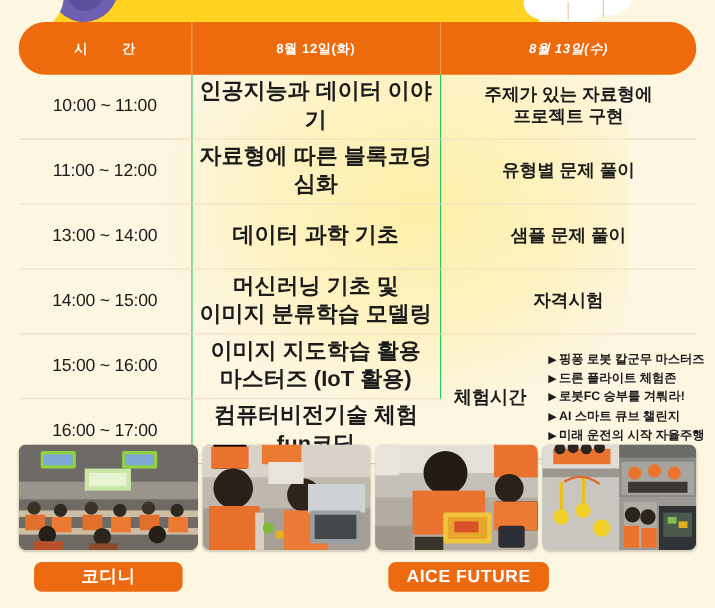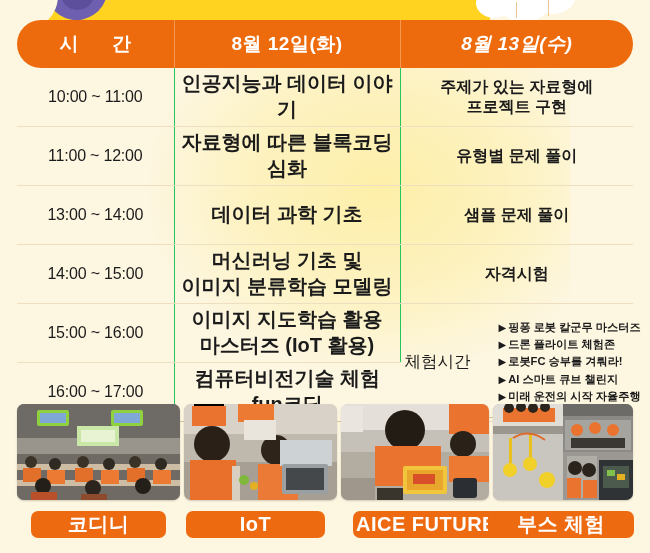--- a/index.html
+++ b/index.html
@@ -93,21 +93,21 @@
     table-layout: fixed;
   }
   table.schedule col.c-time  { width: 157px; }
   table.schedule col.c-day1  { width: 226px; }
   table.schedule col.c-day2  { width: 233px; }
 
   thead th {
     height: 48px;
     background: #ed6b0c;
     color: #fff;
-    font-size: 19px;
+    font-size: 12px;
     font-weight: bold;
     letter-spacing: 0.5px;
     vertical-align: middle;
     border-right: 1px solid #f59a55;
     padding: 0;
   }
   thead th:last-child { border-right: none; font-style: italic; }
   thead th.h-time {
     border-top-left-radius: 24px;
     border-bottom-left-radius: 24px;
@@ -131,25 +131,25 @@
     line-height: 1.28;
   }
   tbody td:last-child { border-right: none; }
   tbody tr:last-child td { border-bottom: 1px solid #dcc79a; }
 
   td.time-cell { font-size: 16px; letter-spacing: -0.2px; }
   td.subject   { font-weight: bold; font-size: 20px; }
   td.subject-2 { font-weight: bold; font-size: 16px; }
 
   td.exp-label {
-    font-weight: normal;
+    font-weight: bold;
     font-size: 16.5px;
     width: 74px;
     border-right: none;
-    text-align: left;
+    text-align: right;
   }
   td.exp-list {
     text-align: left;
     padding-left: 6px;
     border-right: none;
   }
   .exp-ul {
     margin: 10px; padding: 0;
     list-style: none;
   }
@@ -200,21 +200,21 @@
     position: absolute;
     left: 0; top: 511px;
     width: 650px; height: 32px;
   }
   .label-pill {
     position: absolute;
     height: 27px;
     background: #ee6a10;
     border-radius: 7px;
     color: #fff;
-    font-size: 20px;
+    font-size: 16px;
     font-weight: bold;
     display: flex;
     align-items: center;
     justify-content: center;
     letter-spacing: 0.5px;
   }
   .l1 { left: 31px;  width: 135px; }
   .l2 { left: 186px; width: 139px; }
   .l3 { left: 333px; width: 146px; margin-left: 20px; }
   .l4 { left: 488px; width: 146px; }
@@ -437,18 +437,16 @@
         <rect x="110" y="62" width="26" height="22" fill="#4c5a4e"></rect>
         <rect x="114" y="66" width="8" height="6" fill="#7fc14a"></rect>
         <rect x="124" y="70" width="8" height="6" fill="#e2b021"></rect>
       </svg>
     </div>
 
   </div>
 
   <div class="labels">
     <div class="label-pill l1">코디니</div>
-    <div class="label-pill l2">IoT</div>
     <div class="label-pill l3">AICE FUTURE</div>
-    <div class="label-pill l4">부스 체험</div>
   </div>
 
 </div>
 
 </body></html>

